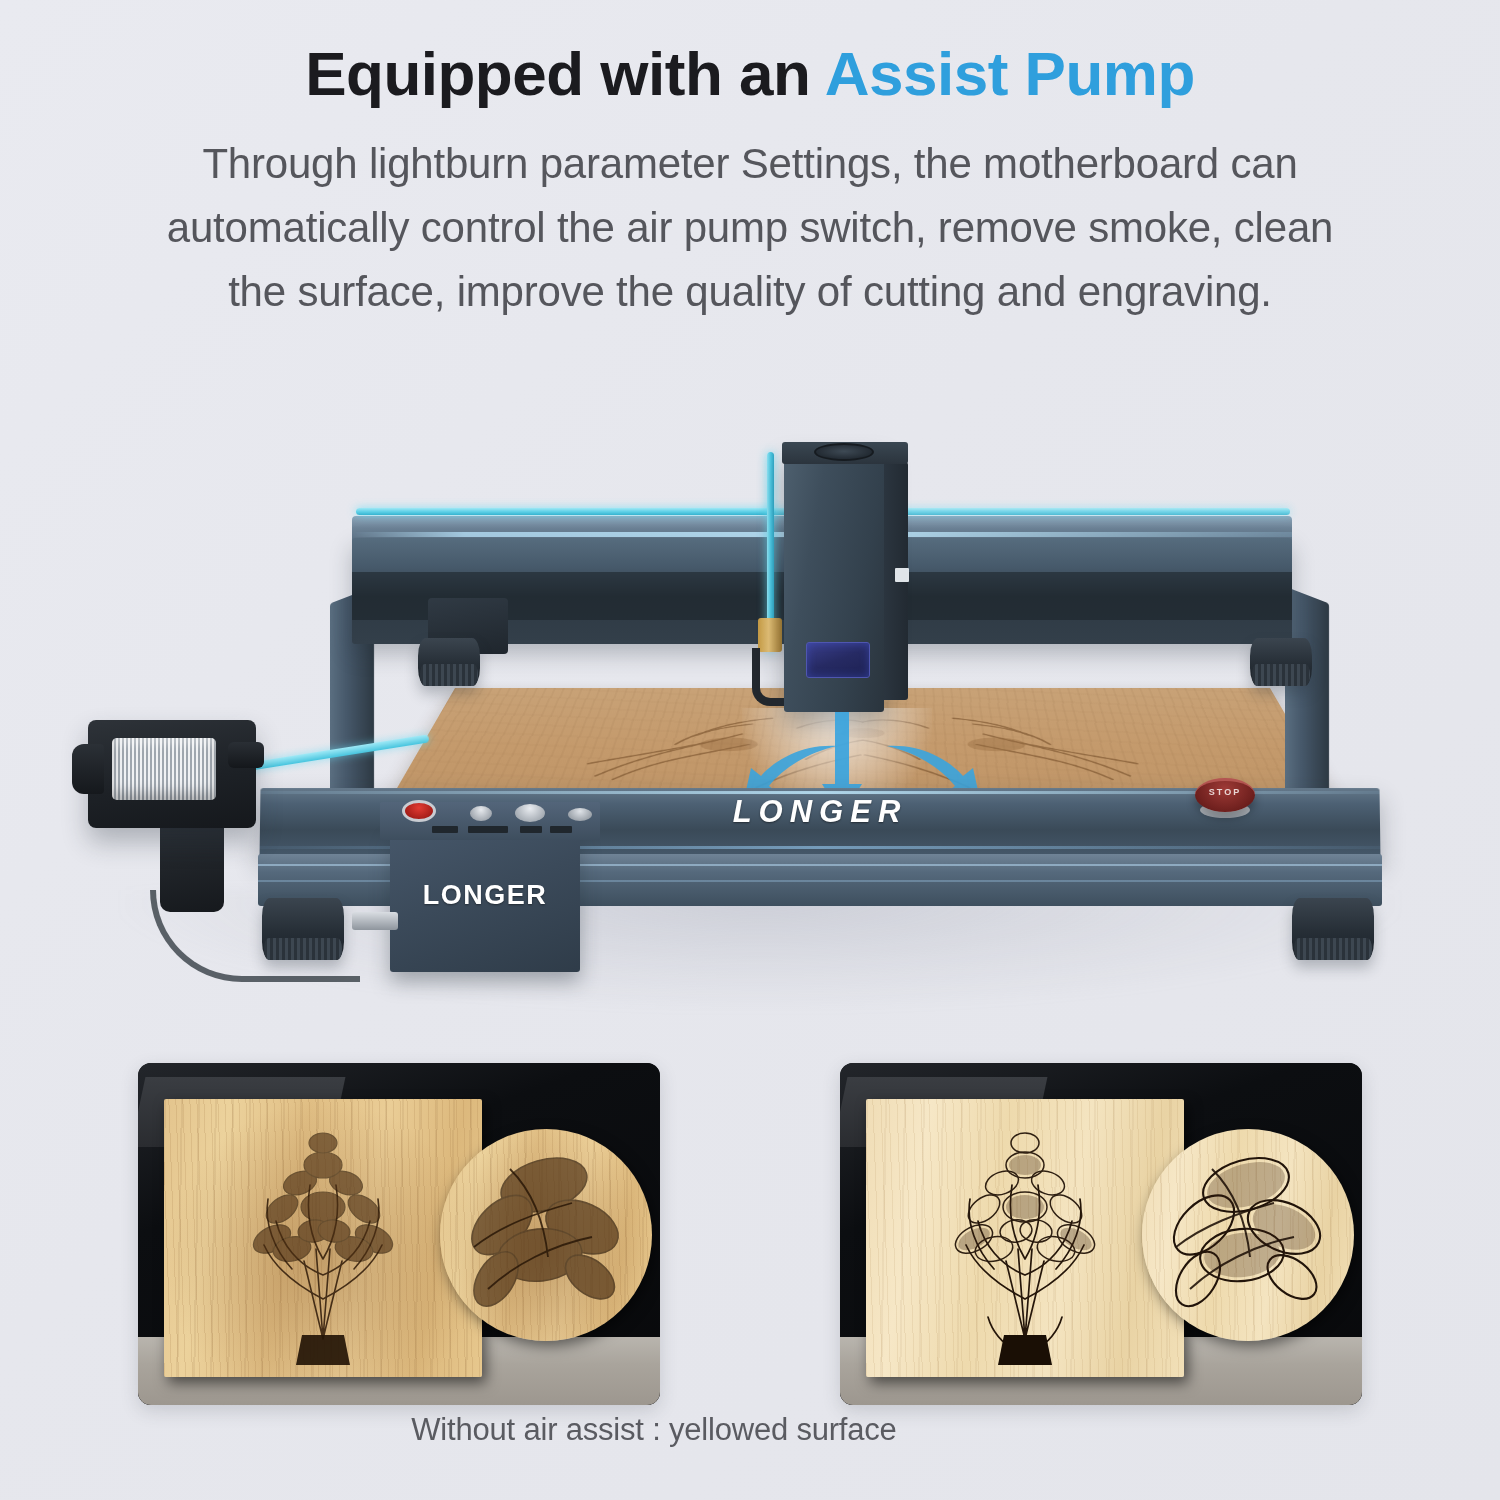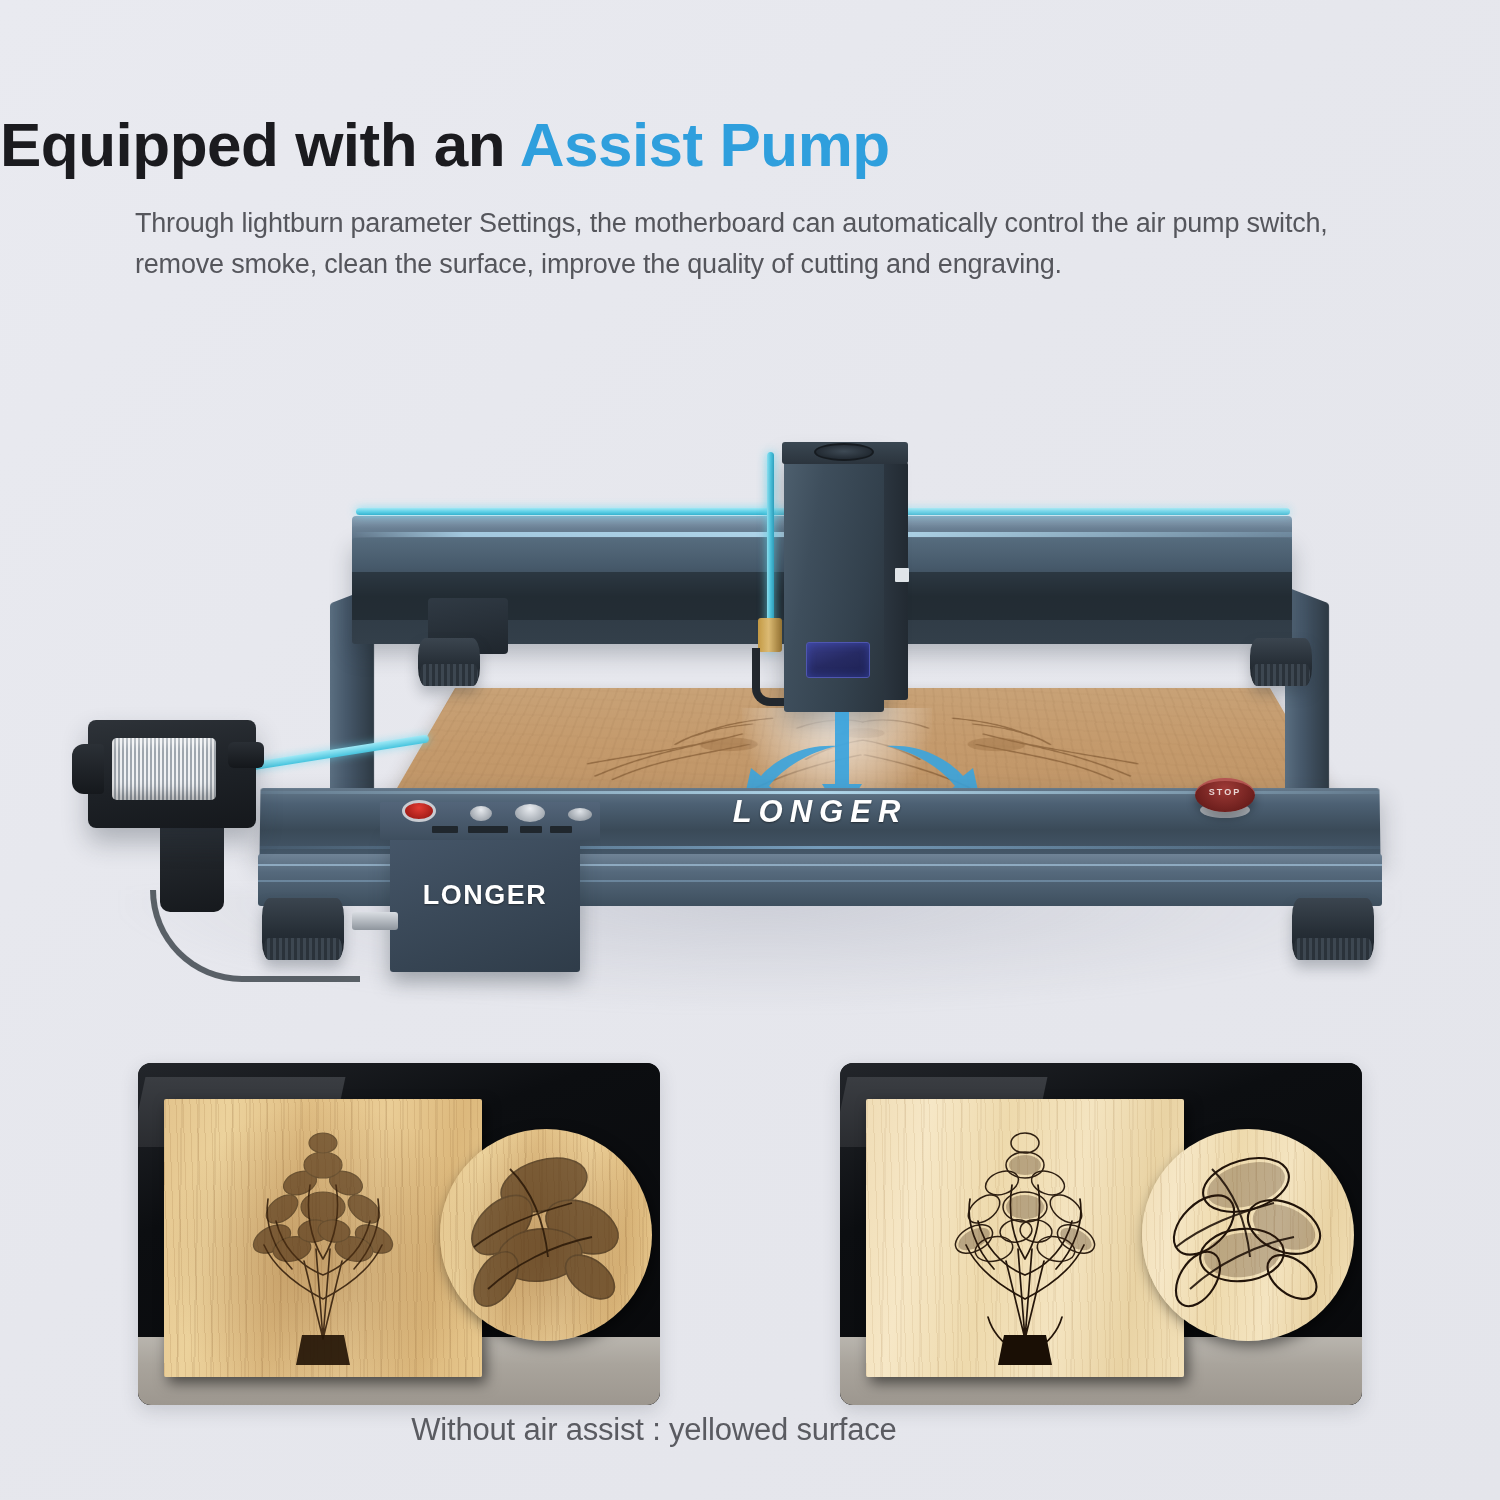--- a/index.html
+++ b/index.html
@@ -5,35 +5,35 @@
   * { margin:0; padding:0; box-sizing:border-box; }
   html, body { width:1500px; height:1500px; }
   body {
     font-family: "Liberation Sans", sans-serif;
     background: linear-gradient(135deg, #e9eaf0 0%, #e6e7ed 45%, #e4e5eb 100%);
     overflow: hidden;
     position: relative;
   }
 
   
-  .header { padding-top: 112px; text-align:left; position:relative; z-index:5; }
+  .header { padding-top: 41px; text-align:center; position:relative; z-index:5; }
   .headline {
     font-size: 62px;
     font-weight: 800;
     letter-spacing: -0.5px;
     line-height: 1.05;
     white-space: nowrap;
   }
   .headline .hl-dark { color:#1b1b1f; }
   .headline .hl-accent { color:#2f9fdd; }
 
   .subcopy {
     margin: 26px auto 0;
     width: 1230px;
-    font-size: 27px;
+    font-size: 42px;
     line-height: 1.52;
     color: #55565c;
     font-weight: 400;
     letter-spacing: -0.2px;
   }
 
   
   .scene {
     position:absolute;
     left:0; top:420px;

